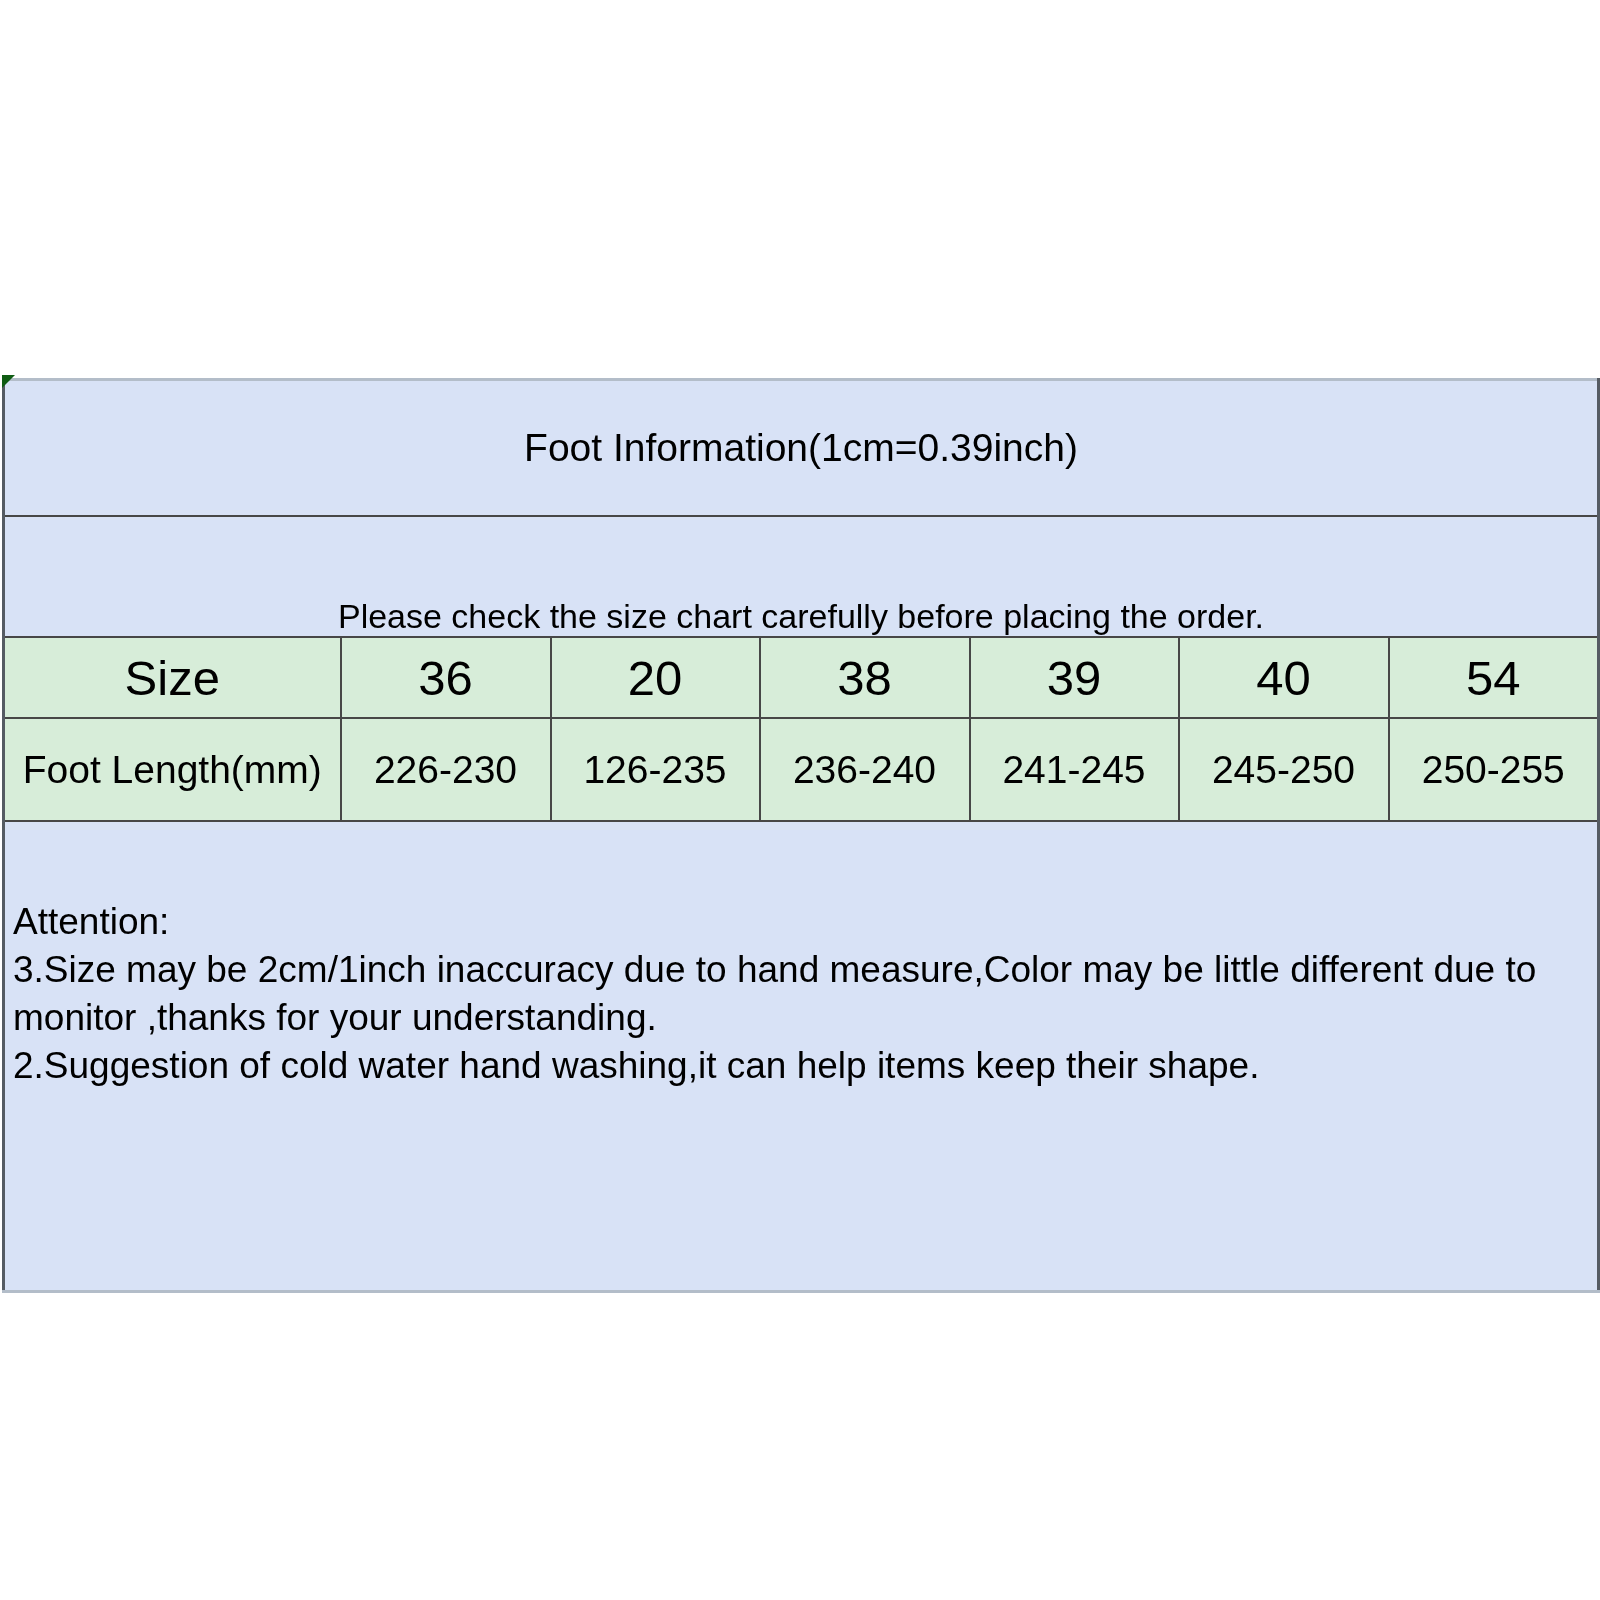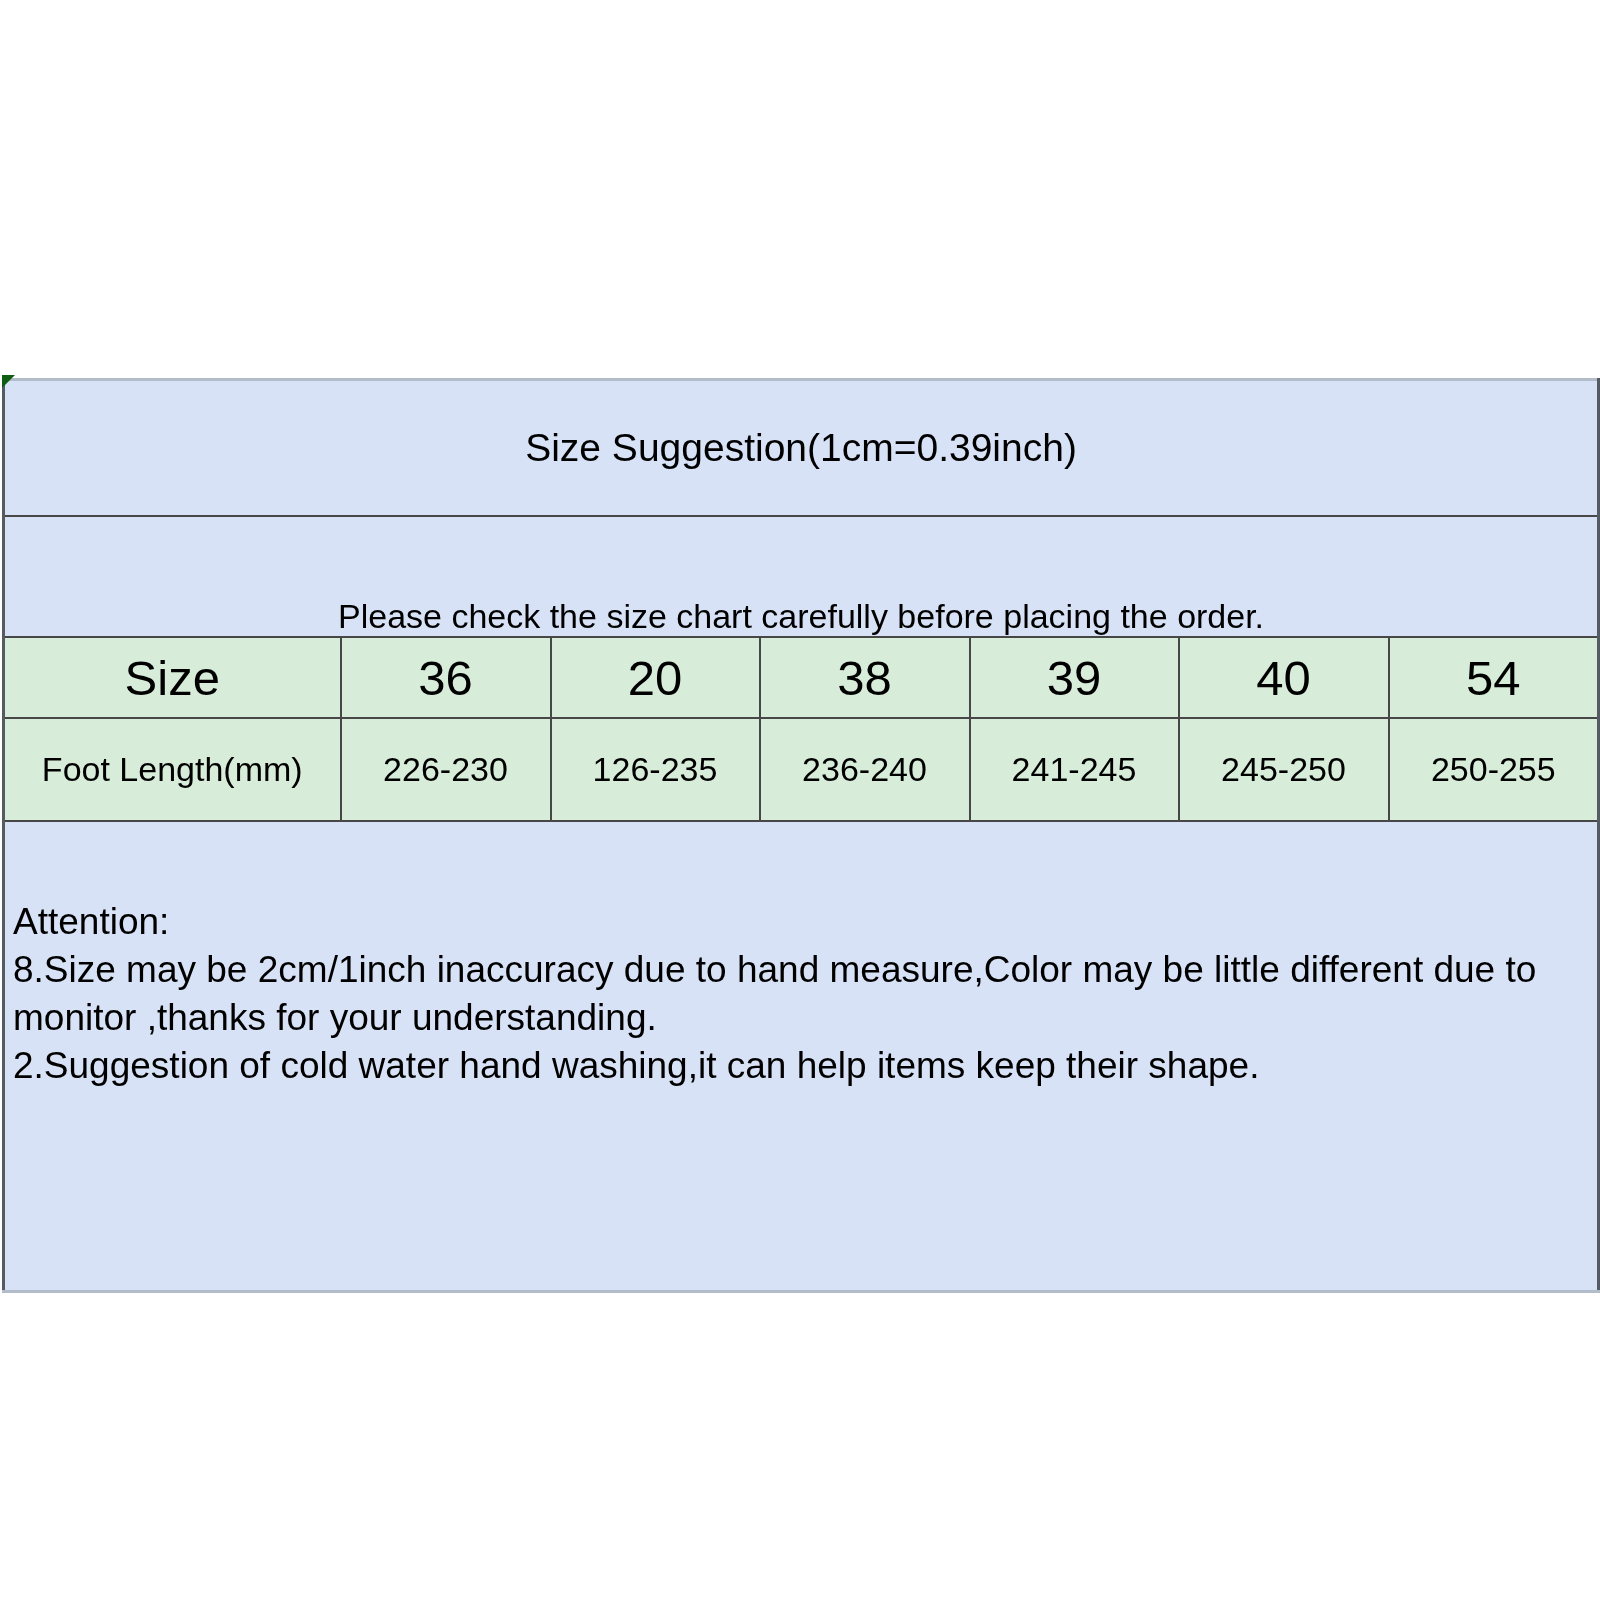--- a/index.html
+++ b/index.html
@@ -63,21 +63,21 @@
     vertical-align: bottom;
   }
   tr.row-sizes td {
     height: 79px;
     background: #d7edd9;
     font-size: 49px;
   }
   tr.row-foot td {
     height: 101px;
     background: #d7edd9;
-    font-size: 34px;
+    font-size: 39px;
   }
   tr.row-attention td {
     height: 392px;
     background: #d8e2f6;
     font-size: 37px;
     line-height: 48px;
     text-align: left;
     vertical-align: top;
     padding: 76px 14px 0 8px;
   }
@@ -104,21 +104,21 @@
         <col class="c0">
           <col class="c1">
           <col class="c2">
           <col class="c3">
           <col class="c4">
           <col class="c5">
           <col class="c6">
       </colgroup>
       <tbody>
         <tr class="row-title">
-          <td colspan="7">Size Suggestion(1cm=0.39inch)</td>
+          <td colspan="7">Foot Information(1cm=0.39inch)</td>
         </tr>
         <tr class="row-subtitle">
           <td colspan="7">Please check the size chart carefully before placing the order.</td>
         </tr>
         <tr class="row-sizes">
           <td>Size</td>
           <td>36</td>
           <td>20</td>
           <td>38</td>
           <td>39</td>
@@ -130,20 +130,20 @@
           <td>226-230</td>
           <td>126-235</td>
           <td>236-240</td>
           <td>241-245</td>
           <td>245-250</td>
           <td>250-255</td>
         </tr>
         <tr class="row-attention">
           <td colspan="7">
             <div>Attention:</div>
-            <div>8.Size may be 2cm/1inch inaccuracy due to hand measure,Color may be little different due to monitor ,thanks for your understanding.</div>
+            <div>3.Size may be 2cm/1inch inaccuracy due to hand measure,Color may be little different due to monitor ,thanks for your understanding.</div>
             <div>2.Suggestion of cold water hand washing,it can help items keep their shape.</div>
           </td>
         </tr>
       </tbody>
     </table>
   </div>
 </div>
 
 </body></html>

